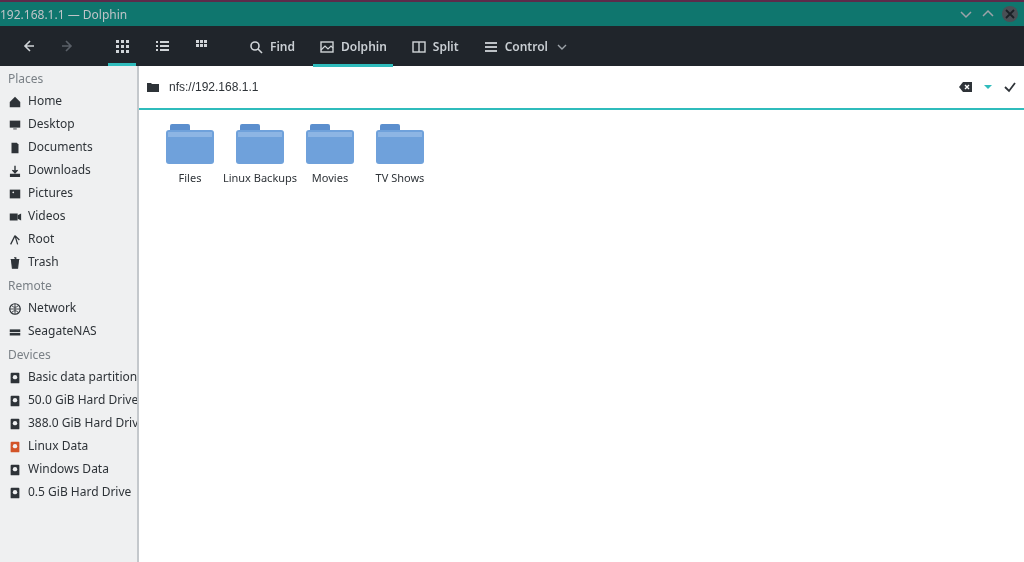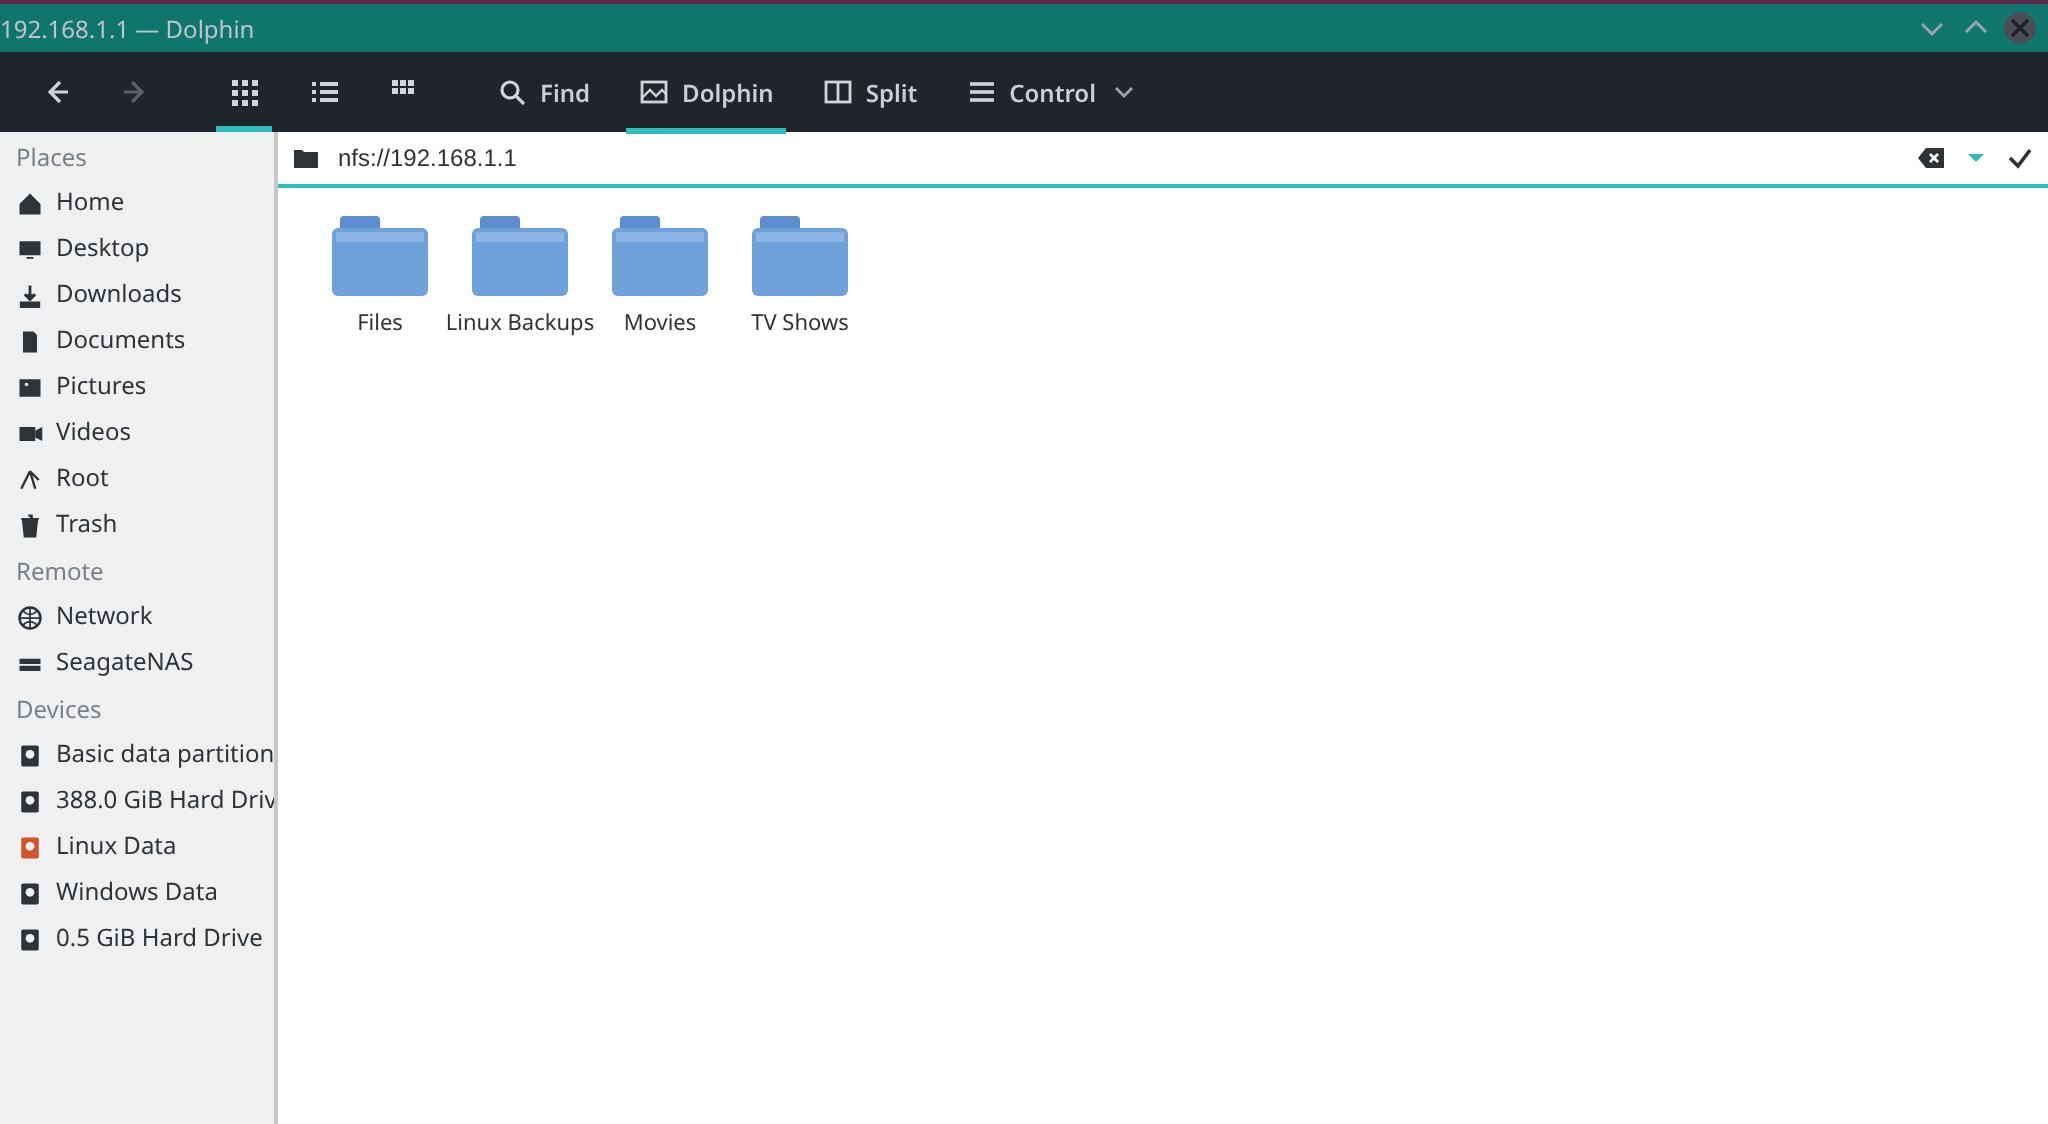--- a/index.html
+++ b/index.html
@@ -44,21 +44,21 @@
   
   .toolbar {
     height: 40px;
     background: #20252b;
     display: flex;
     align-items: center;
     padding: 0 10px;
     gap: 4px;
   }
   .tb-btn {
-    display:flex; align-items:flex-start; gap:6px;
+    display:flex; align-items:flex-end; gap:6px;
     padding: 6px 10px;
     color:#c9ced3;
     cursor:pointer;
     position:relative;
   }
   .tb-btn.disabled { color:#5a6068; }
   .tb-btn .lbl { font-weight:600; font-size:12px; }
   .tb-btn.active::after {
     content:"";
     position:absolute;
@@ -99,21 +99,21 @@
   .side-item.linux .side-icon { color:#d35428; }
   
   .content {
     flex:1;
     background:#fff;
     display:flex;
     flex-direction:column;
     border-left:1px solid #c4c8cc;
   }
   .locbar {
-    height:28px;
+    height:44px;
     display:flex;
     align-items:center;
     padding: 0 6px;
     gap:6px;
     border-bottom:2px solid #2fbcbc;
     position:relative;
   }
   .locbar .folder-icon-sm { width:16px;height:16px; display:inline-flex; }
   .loc-input {
     flex:1;
@@ -305,32 +305,32 @@
           <svg viewBox="0 0 16 16" width="14" height="14">
             <rect x="2" y="3" width="12" height="8" fill="#2e3338"></rect>
             <rect x="6" y="12" width="4" height="1" fill="#2e3338"></rect>
           </svg>
         </span>
         <span>Desktop</span>
       </div>
       <div class="side-item">
         <span class="side-icon">
           <svg viewBox="0 0 16 16" width="14" height="14">
+            <path d="M4 2 H10 L12 4 V14 H4z" fill="#2e3338"></path>
+          </svg>
+        </span>
+        <span>Documents</span>
+      </div>
+      <div class="side-item">
+        <span class="side-icon">
+          <svg viewBox="0 0 16 16" width="14" height="14">
             <path d="M8 2 V9 M5 7 L8 10 L11 7 M3 12 H13 V14 H3z" stroke="#2e3338" stroke-width="1.6" fill="#2e3338"></path>
           </svg>
         </span>
         <span>Downloads</span>
-      </div>
-      <div class="side-item">
-        <span class="side-icon">
-          <svg viewBox="0 0 16 16" width="14" height="14">
-            <path d="M4 2 H10 L12 4 V14 H4z" fill="#2e3338"></path>
-          </svg>
-        </span>
-        <span>Documents</span>
       </div>
       <div class="side-item">
         <span class="side-icon">
           <svg viewBox="0 0 16 16" width="14" height="14">
             <rect x="2" y="3" width="12" height="10" fill="#2e3338"></rect>
             <circle cx="6" cy="6" r="1" fill="#eff0f1"></circle>
           </svg>
         </span>
         <span>Pictures</span>
       </div>
@@ -380,20 +380,29 @@
       </div>
       <div class="side-header">Devices</div>
       <div class="side-item">
         <span class="side-icon">
           <svg viewBox="0 0 16 16" width="14" height="14">
             <rect x="3" y="2" width="10" height="12" rx="1" fill="#2e3338"></rect>
             <circle cx="8" cy="7" r="2.5" fill="#eff0f1"></circle>
           </svg>
         </span>
         <span>Basic data partition</span>
+      </div>
+      <div class="side-item">
+        <span class="side-icon">
+          <svg viewBox="0 0 16 16" width="14" height="14">
+            <rect x="3" y="2" width="10" height="12" rx="1" fill="#2e3338"></rect>
+            <circle cx="8" cy="7" r="2.5" fill="#eff0f1"></circle>
+          </svg>
+        </span>
+        <span>50.0 GiB Hard Drive</span>
       </div>
       <div class="side-item">
         <span class="side-icon">
           <svg viewBox="0 0 16 16" width="14" height="14">
             <rect x="3" y="2" width="10" height="12" rx="1" fill="#2e3338"></rect>
             <circle cx="8" cy="7" r="2.5" fill="#eff0f1"></circle>
           </svg>
         </span>
         <span>388.0 GiB Hard Drive</span>
       </div>

